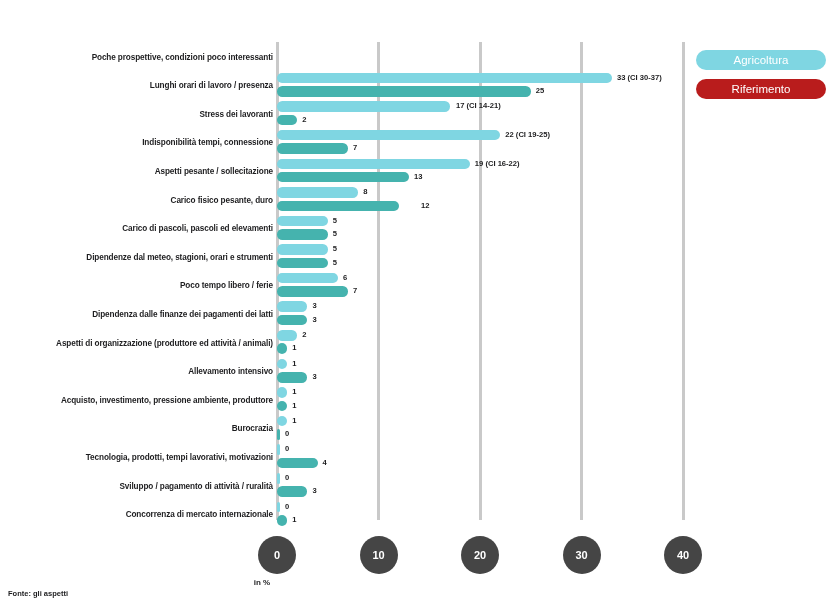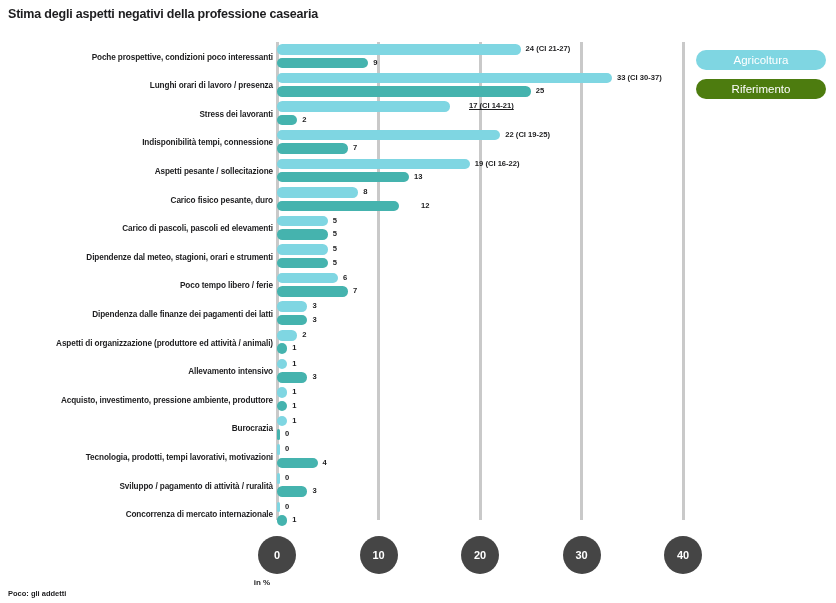--- a/index.html
+++ b/index.html
@@ -159,54 +159,47 @@
     font-weight: bold;
     color: #1d1d1f;
     white-space: nowrap;
   }
 </style>
 </head>
 <body>
 
 <div id="chart-root">
 
-  <div id="chart-title">Stima degli aspetti negativi della professione casearia</div>
 
   <div id="plot-area">
     <div id="gridlines">
         <div class="gridline" style="left: 275.5px;"></div>
         <div class="gridline" style="left: 377px;"></div>
         <div class="gridline" style="left: 478.5px;"></div>
         <div class="gridline" style="left: 580px;"></div>
         <div class="gridline" style="left: 681.5px;"></div>
       </div>
     <div id="rows">
         <div class="row" style="top: 0px;">
           <div class="row-label">Poche prospettive, condizioni poco interessanti</div>
-          <div class="bars">
-            <div class="bar agricoltura" style="width: 243.6px; background: rgb(127, 214, 226);"></div>
-            <div class="bar-value agricoltura" style="left: 248.6px;">24 (CI 21-27)</div>
-            <div class="bar riferimento" style="width: 91.35px; background: rgb(69, 179, 174);"></div>
-            <div class="bar-value riferimento" style="left: 96.35px;">9</div>
-          </div>
         </div>
         <div class="row" style="top: 28.5882px;">
           <div class="row-label">Lunghi orari di lavoro / presenza</div>
           <div class="bars">
             <div class="bar agricoltura" style="width: 334.95px; background: rgb(127, 214, 226);"></div>
             <div class="bar-value agricoltura" style="left: 339.95px;">33 (CI 30-37)</div>
             <div class="bar riferimento" style="width: 253.75px; background: rgb(69, 179, 174);"></div>
             <div class="bar-value riferimento" style="left: 258.75px;">25</div>
           </div>
         </div>
         <div class="row" style="top: 57.1765px;">
           <div class="row-label">Stress dei lavoranti</div>
           <div class="bars">
             <div class="bar agricoltura" style="width: 172.55px; background: rgb(127, 214, 226);"></div>
-            <div class="bar-value agricoltura" style="left: 192px; text-decoration: underline;">17 (CI 14-21)</div>
+            <div class="bar-value agricoltura" style="left: 179px;">17 (CI 14-21)</div>
             <div class="bar riferimento" style="width: 20.3px; background: rgb(69, 179, 174);"></div>
             <div class="bar-value riferimento" style="left: 25.3px;">2</div>
           </div>
         </div>
         <div class="row" style="top: 85.7647px;">
           <div class="row-label">Indisponibilità tempi, connessione</div>
           <div class="bars">
             <div class="bar agricoltura" style="width: 223.3px; background: rgb(127, 214, 226);"></div>
             <div class="bar-value agricoltura" style="left: 228.3px;">22 (CI 19-25)</div>
             <div class="bar riferimento" style="width: 71.05px; background: rgb(69, 179, 174);"></div>
@@ -328,26 +321,26 @@
             <div class="bar-value agricoltura" style="left: 8px;">0</div>
             <div class="bar riferimento" style="width: 10.15px; background: rgb(69, 179, 174);"></div>
             <div class="bar-value riferimento" style="left: 15.15px;">1</div>
           </div>
         </div>
       </div>
   </div>
 
   <div id="legend">
       <div class="legend-item agricoltura" style="background: rgb(127, 214, 226);">Agricoltura</div>
-      <div class="legend-item riferimento" style="background: #4d7c0f;">Riferimento</div>
+      <div class="legend-item riferimento" style="background: #b91c1c;">Riferimento</div>
     </div>
 
   <div id="x-axis">
       <div class="tick" style="left: 277px;">0</div>
       <div class="tick" style="left: 378.5px;">10</div>
       <div class="tick" style="left: 480px;">20</div>
       <div class="tick" style="left: 581.5px;">30</div>
       <div class="tick" style="left: 683px;">40</div>
     </div>
   <div id="x-axis-label">in %</div>
 
-  <div id="footer-note">Poco: gli addetti</div>
+  <div id="footer-note">Fonte: gli aspetti</div>
 </div>
 
 </body></html>

